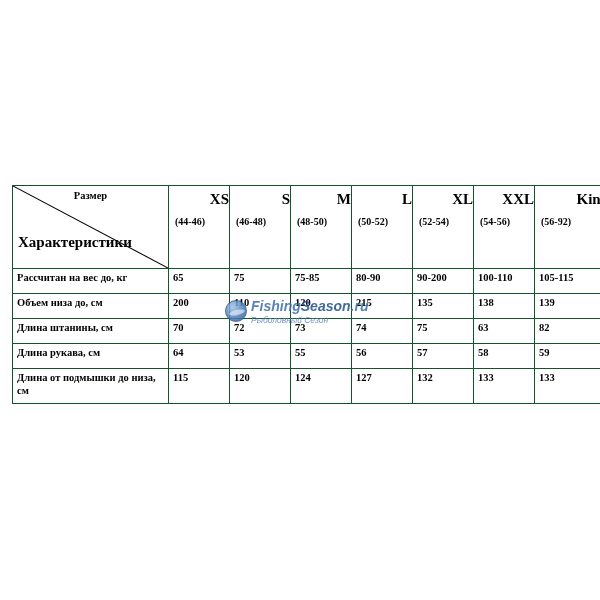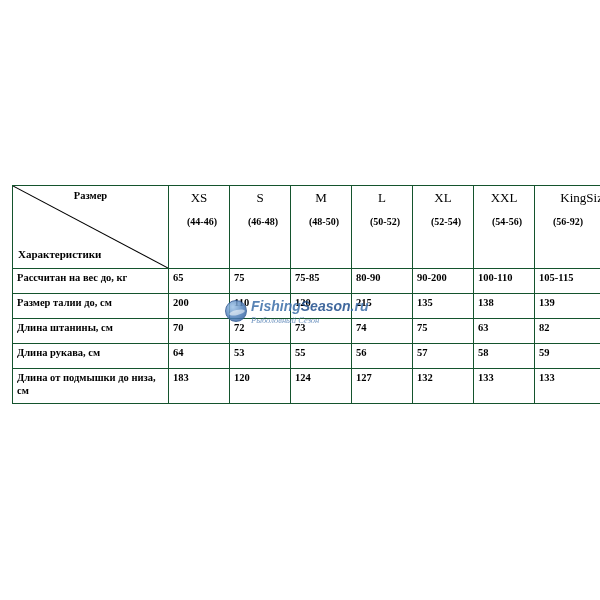--- a/index.html
+++ b/index.html
@@ -63,44 +63,44 @@
     position: absolute;
     top: 3px;
     left: 0;
     width: 100%;
     text-align: center;
     font-size: 10.5px;
     font-weight: bold;
   }
   td.corner .lbl-char {
     position: absolute;
-    bottom: 6px;
+    bottom: 16px;
     left: 5px;
-    font-size: 11px;
+    font-size: 15px;
     font-weight: bold;
   }
 
   td.sizehead {
     height: 78px;
     padding: 0;
     position: relative;
   }
   td.sizehead .s-name {
     position: absolute;
     top: 4px;
     left: 0;
     width: 100%;
-    text-align: center;
-    font-size: 13px;
-    font-weight: normal;
+    text-align: right;
+    font-size: 15px;
+    font-weight: bold;
   }
   td.sizehead .s-range {
     position: absolute;
     top: 30px;
-    left: 18px;
+    left: 6px;
     font-size: 10px;
     font-weight: bold;
   }
 
   td.rowlabel {
     font-size: 10.5px;
     font-weight: bold;
   }
 
   tr.data td {
@@ -152,21 +152,21 @@
     font-weight: bold;
     font-style: italic;
     color: #3b6ea8;
     white-space: nowrap;
   }
   #watermark .wm-main .wm-accent { color: #1f4e8c; }
   #watermark .wm-sub {
     position: absolute;
     left: 26px;
     top: 17px;
-    font-family: Liberation Serif, serif;
+    font-family: Liberation Sans, sans-serif;
     font-size: 8.5px;
     font-style: italic;
     color: #5c86b8;
     white-space: nowrap;
   }
 </style>
 </head>
 <body>
 
 <div id="page">
@@ -222,21 +222,21 @@
           <td>75</td>
           <td>75-85</td>
           <td>80-90</td>
           <td>90-200</td>
           <td>100-110</td>
           <td>105-115</td>
           <td>110-120</td>
         </tr>
 
         <tr class="data">
-          <td class="rowlabel">Размер талии до, см</td>
+          <td class="rowlabel">Объем низа до, см</td>
           <td>200</td>
           <td>110</td>
           <td>120</td>
           <td>215</td>
           <td>135</td>
           <td>138</td>
           <td>139</td>
           <td>140</td>
         </tr>
 
@@ -259,21 +259,21 @@
           <td>55</td>
           <td>56</td>
           <td>57</td>
           <td>58</td>
           <td>59</td>
           <td>60</td>
         </tr>
 
         <tr class="data tall">
           <td class="rowlabel">Длина от подмышки до низа, см</td>
-          <td>183</td>
+          <td>115</td>
           <td>120</td>
           <td>124</td>
           <td>127</td>
           <td>132</td>
           <td>133</td>
           <td>133</td>
           <td>134</td>
         </tr>
       </tbody>
     </table>

